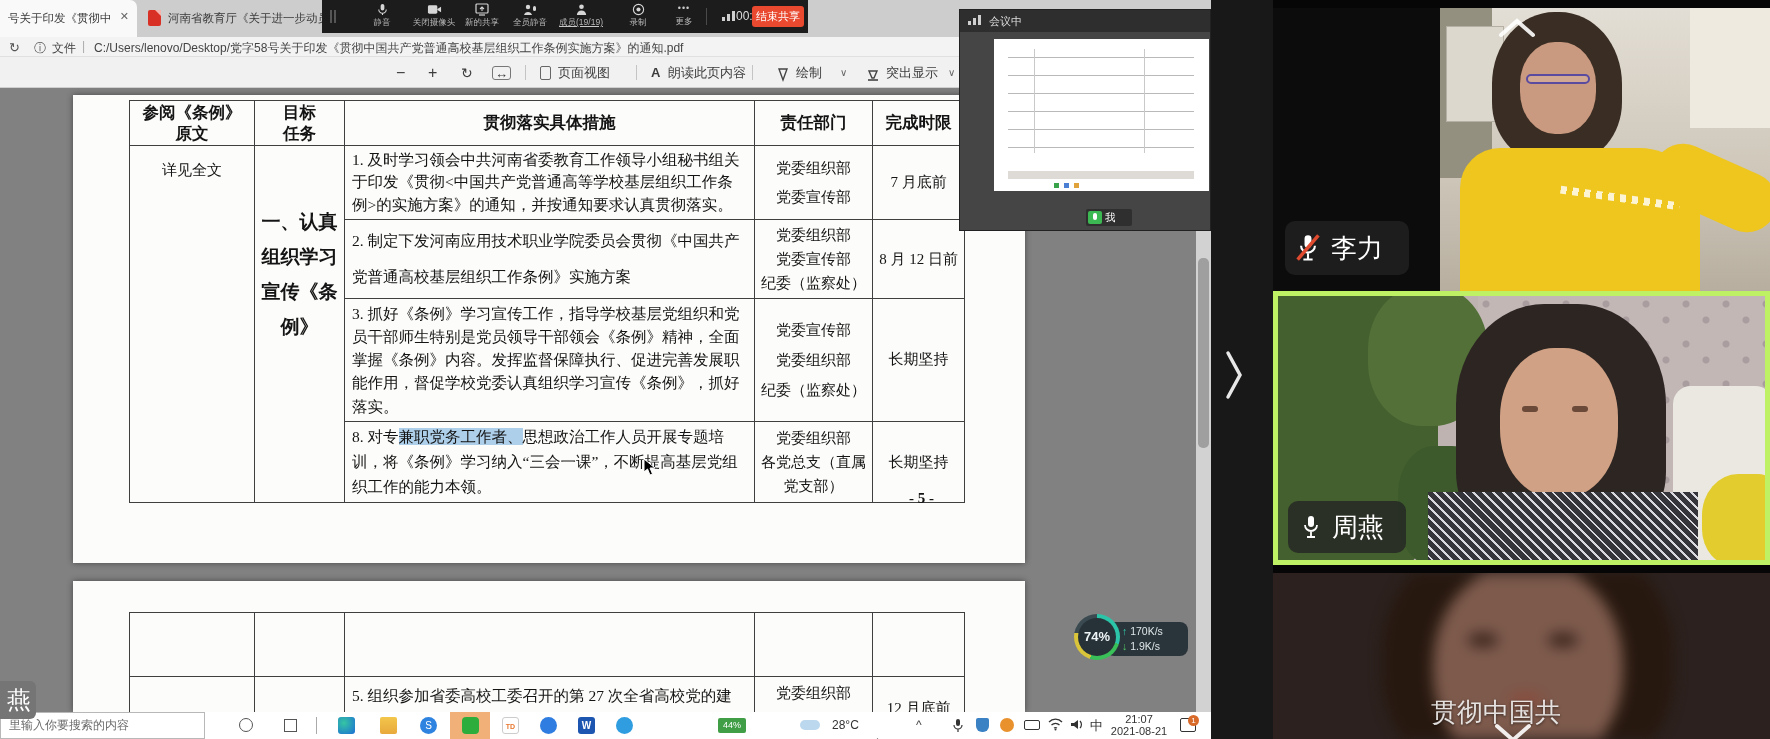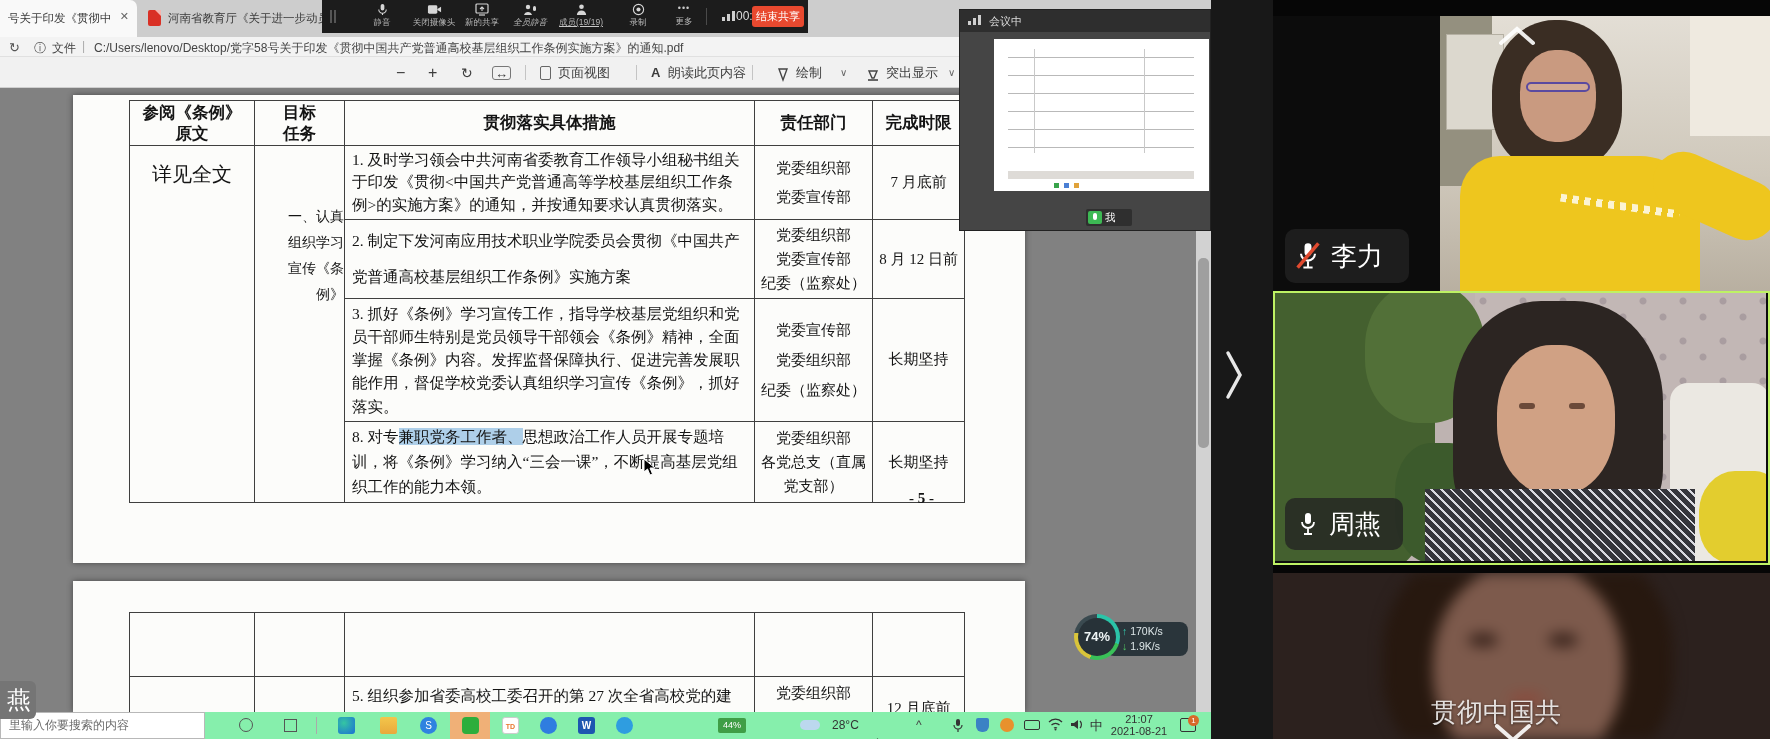--- a/index.html
+++ b/index.html
@@ -64,21 +64,21 @@
   #netcircle .inner { position:absolute; left:4px; top:4px; width:38px; height:38px; border-radius:50%; background:#273238; color:#eef4f5; font-size:13px; font-weight:bold; text-align:center; line-height:38px; }
   #namechip { position:absolute; left:-12px; top:681px; width:48px; height:38px; background:#757575; border-radius:6px; color:#fff; font-size:24px; text-align:right; line-height:38px; padding-right:5px; z-index:72; }
 
   
   #strip { position:absolute; left:1211px; top:0; width:62px; height:739px; background:#181818; z-index:40; }
   #sidebar { position:absolute; left:1273px; top:0; width:497px; height:739px; background:#060606; z-index:41; }
   .vtile { position:absolute; left:0; width:497px; overflow:hidden; background:#0c0c0c; }
   .namelabel { position:absolute; background:rgba(35,35,35,.78); border-radius:10px; color:#fff; display:flex; align-items:center; z-index:5; }
 
   
-  #taskbar { position:absolute; left:0; top:712px; width:1211px; height:27px; background:#86efac; border-top:1px solid #cfcccा9; z-index:45; font-size:12px; color:#333; }
+  #taskbar { position:absolute; left:0; top:712px; width:1211px; height:27px; background:#ffffff; border-top:1px solid #cfcccा9; z-index:45; font-size:12px; color:#333; }
   #tbsearch { position:absolute; left:0; top:0; width:205px; height:27px; background:#fff; border:1px solid #b8b8b8; color:#6b6b6b; line-height:25px; padding-left:8px; font-size:12px; white-space:nowrap; overflow:hidden; }
   .tik { position:absolute; top:5px; width:17px; height:17px; border-radius:3px; text-align:center; line-height:17px; font-size:10px; color:#fff; }
 </style>
 </head>
 <body>
 
 <div id="screen">
 
   <div id="browser">
 
@@ -145,22 +145,22 @@
             </td>
             <td class="hd">
               <div>目标</div>
                   <div>任务</div>
             </td>
             <td class="hd">贯彻落实具体措施</td>
             <td class="hd">责任部门</td>
             <td class="hd">完成时限</td>
           </tr>
           <tr style="height:68px;">
-            <td rowspan="4" style="vertical-align:top; text-align:center; padding-top:15px; font-size:20px;">详见全文</td>
-            <td rowspan="4" style="text-align:right; font-size:14px; line-height:1.85; padding-top:58px; vertical-align:top;">
+            <td rowspan="4" style="vertical-align:top; text-align:center; padding-top:15px; font-size:15px;">详见全文</td>
+            <td rowspan="4" style="text-align:center; font-size:19px; line-height:1.85; padding-top:58px; vertical-align:top;font-weight:bold;">
               <div>一、认真</div>
                   <div>组织学习</div>
                   <div>宣传《条</div>
                   <div>例》</div>
             </td>
             <td class="meas" style="line-height:1.45;">1. 及时学习领会中共河南省委教育工作领导小组秘书组关于印发《贯彻&lt;中国共产党普通高等学校基层组织工作条例&gt;的实施方案》的通知，并按通知要求认真贯彻落实。</td>
             <td class="dept" style="line-height:1.9;">
               <div>党委组织部</div>
                   <div>党委宣传部</div>
             </td>
@@ -257,21 +257,21 @@
       <span class="lbl">关闭摄像头</span>
     </div>
     <div class="mb-item" style="left:134px;">
       <svg width="14" height="13" viewBox="0 0 14 13">
           <rect x="1" y="1" width="12" height="9" rx="1" fill="none" stroke="#d6d6d6" stroke-width="1.2"></rect>
           <path d="M7 8 V4 M5 6 L7 4 L9 6" stroke="#d6d6d6" fill="none" stroke-width="1.1"></path>
           <path d="M4 12 h6" stroke="#d6d6d6" stroke-width="1.2"></path>
         </svg>
       <span class="lbl">新的共享</span>
     </div>
-    <div class="mb-item" style="left:182px;font-style:italic;">
+    <div class="mb-item" style="left:182px;">
       <svg width="14" height="13" viewBox="0 0 14 13">
           <circle cx="5" cy="4" r="2.2" fill="#d6d6d6"></circle>
           <path d="M1 12 a4.2 4.2 0 0 1 8 0 Z" fill="#d6d6d6"></path>
           <rect x="10" y="3" width="3" height="5" rx="1.5" fill="#d6d6d6"></rect>
         </svg>
       <span class="lbl">全员静音</span>
     </div>
     <div class="mb-item" style="left:230px; width:58px;text-decoration:underline;">
       <svg width="13" height="13" viewBox="0 0 14 14">
           <circle cx="7" cy="4" r="2.5" fill="#d6d6d6"></circle>
@@ -387,21 +387,21 @@
   </div>
 
   <div id="strip">
     <svg class="abs" style="left:12px; top:345px;" width="22" height="60" viewBox="0 0 22 60">
       <polyline points="5,8 17,30 5,52" fill="none" stroke="#e8e8e8" stroke-width="3.5" stroke-linecap="round"></polyline>
     </svg>
   </div>
 
   <div id="sidebar">
 
-    <div class="vtile" style="top:16px; height:329px;">
+    <div class="vtile" style="top:8px; height:329px;">
       <div class="abs" style="left:167px; top:0; width:330px; height:287px; background:linear-gradient(180deg,#e3ded5 0%,#cfc8bb 55%,#b6ad9e 100%); overflow:hidden;">
         <div class="abs" style="left:0; top:0; width:52px; height:170px; background:#94907f;"></div>
         <div class="abs" style="left:6px; top:18px; width:58px; height:96px; background:#dcd8ce; border:1px solid #b5b0a3;"></div>
         <div class="abs" style="left:250px; top:0; width:80px; height:120px; background:#efeae0;"></div>
         <div class="abs" style="left:52px; top:4px; width:130px; height:150px; background:#3a2d23; border-radius:48% 48% 40% 40%;"></div>
         <div class="abs" style="left:80px; top:34px; width:76px; height:92px; background:#c99a80; border-radius:46%;"></div>
         <div class="abs" style="left:86px; top:66px; width:64px; height:10px; border:2px solid #5a4aa0; border-radius:5px; background:rgba(255,255,255,.15);"></div>
         <div class="abs" style="left:20px; top:140px; width:240px; height:150px; background:#eec61e; border-radius:40px 60px 0 0;"></div>
         <div class="abs" style="left:210px; top:150px; width:130px; height:60px; background:#eec61e; transform:rotate(24deg); border-radius:30px;"></div>
         <div class="abs" style="left:120px; top:186px; width:120px; height:8px; background:repeating-linear-gradient(90deg,#fff 0 6px,transparent 6px 12px); opacity:.8; transform:rotate(8deg);"></div>
@@ -412,21 +412,21 @@
       <div class="namelabel" style="left:12px; top:213px; width:124px; height:54px;">
         <svg style="margin-left:10px;" width="26" height="30" viewBox="0 0 22 26">
           <rect x="8" y="2" width="6" height="11" rx="3" fill="#fff"></rect>
           <path d="M5 11 a6 6 0 0 0 12 0 M11 18 v4 M7 23 h8" stroke="#fff" fill="none" stroke-width="1.8"></path>
           <line x1="2" y1="23" x2="20" y2="2" stroke="#e04a2f" stroke-width="3"></line>
         </svg>
         <span style="font-size:26px; margin-left:10px;">李力</span>
       </div>
     </div>
 
-    <div class="vtile" style="top:291px; height:274px; border:2px solid #bef264;">
+    <div class="vtile" style="top:291px; height:274px; border:5px solid #bef264;">
       <div class="abs" style="left:0; top:0; width:491px; height:268px; background:#beb3b1; overflow:hidden;">
         <div class="abs" style="left:200px; top:0; width:300px; height:268px; background:radial-gradient(circle at 20% 20%, #a99da0 3px, transparent 4px), radial-gradient(circle at 70% 60%, #a99da0 3px, transparent 4px), #c2b7b5; background-size:40px 40px;"></div>
         <div class="abs" style="left:395px; top:90px; width:100px; height:178px; background:#ebe8e2; border-radius:18px 18px 0 0;"></div>
         <div class="abs" style="left:-30px; top:-20px; width:190px; height:300px; background:#44602f; border-radius:30%;"></div>
         <div class="abs" style="left:90px; top:-10px; width:120px; height:140px; background:#527038; border-radius:45%;"></div>
         <div class="abs" style="left:120px; top:150px; width:90px; height:120px; background:#3c5a2c; border-radius:40%;"></div>
         <div class="abs" style="left:178px; top:8px; width:210px; height:240px; background:#2c2522; border-radius:42% 42% 30% 30%;"></div>
         <div class="abs" style="left:222px; top:52px; width:118px; height:150px; background:#d0a184; border-radius:46%;"></div>
         <div class="abs" style="left:244px; top:110px; width:16px; height:6px; background:#6b4a3a; border-radius:3px;"></div>
         <div class="abs" style="left:294px; top:110px; width:16px; height:6px; background:#6b4a3a; border-radius:3px;"></div>

